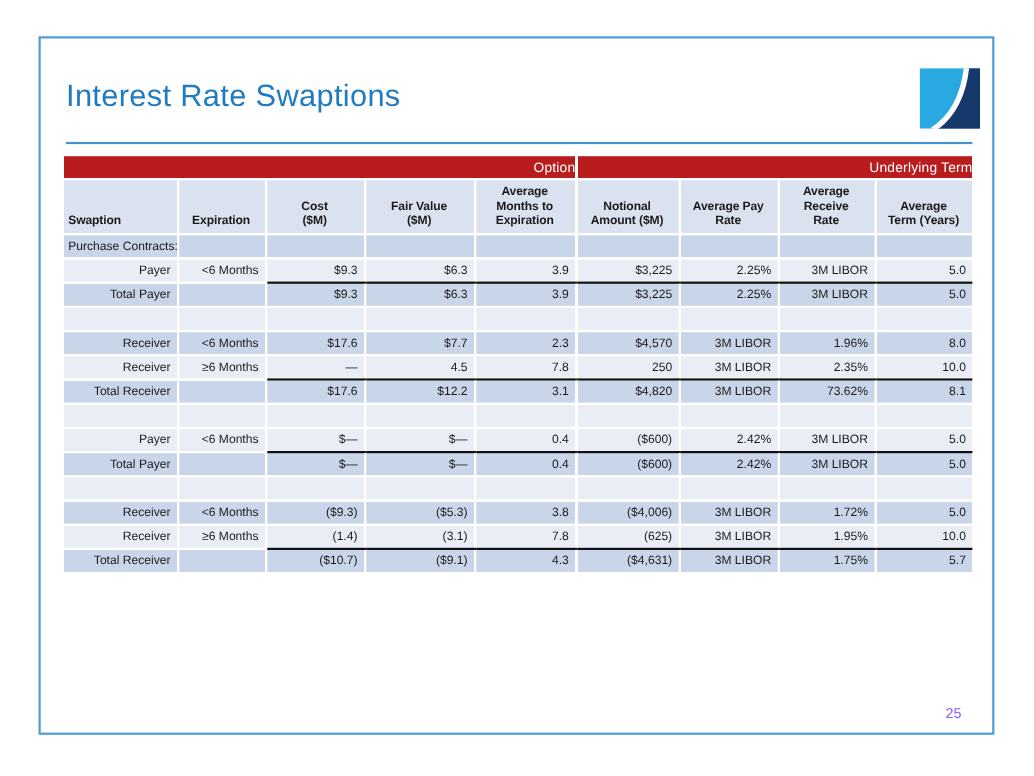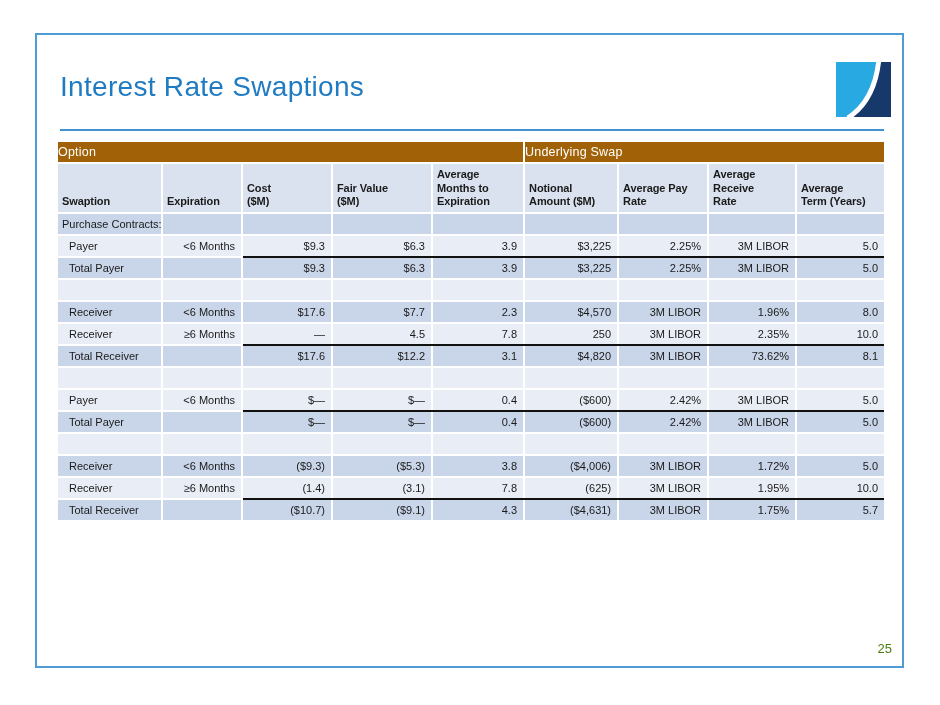--- a/index.html
+++ b/index.html
@@ -19,56 +19,56 @@
     font-size:28px;font-weight:400;color:#1f7bc2;letter-spacing:0.3px;
   }
   .title-rule{
     position:absolute;left:60px;top:129px;width:824px;height:2px;
     background:#4393d0;
   }
   .logo{
     position:absolute;left:836px;top:62px;width:55px;height:55px;
   }
   .page-number{
-    position:absolute;top:641px;right:48px;
-    font-size:13px;color:#4d7c0f;
+    position:absolute;top:641px;right:66px;
+    font-size:13px;color:#8b5cf6;
   }
   .table-wrap{
     position:absolute;left:58px;top:142px;width:826px;
   }
   table.swaptions{
     border-collapse:collapse;table-layout:fixed;width:826px;
     font-size:11px;color:#1a1a1a;
   }
   table.swaptions th, table.swaptions td{
     border-right:2px solid #ffffff;
     border-bottom:2px solid #ffffff;
     overflow:hidden;
   }
   table.swaptions th:last-child, table.swaptions td:last-child{border-right:none;}
   th.band-cell{
-    background:#a16207;color:#ffffff;
+    background:#b91c1c;color:#ffffff;
     font-weight:400;font-size:12.5px;height:20px;
-    text-align:left;padding:0;letter-spacing:0.2px;
+    text-align:right;padding:0;letter-spacing:0.2px;
   }
   tr.header-row th{
     background:#dbe2ef;
     font-weight:700;font-size:11px;line-height:1.2;
     vertical-align:bottom;white-space:pre-line;
     height:41px;padding:3px 6px 4px 4px;
     letter-spacing:-0.1px;
   }
   tr.header-row th.left{text-align:left;margin-top:32px;}
-  tr.header-row th.right{text-align:left;}
+  tr.header-row th.right{text-align:center;}
   tbody td{
     height:20px;line-height:20px;padding:0 6px 0 4px;
     white-space:nowrap;
   }
   tbody td.c0{text-align:left;margin-left:48px;}
-  tbody td.c0.indent{padding-left:11px;}
+  tbody td.c0.indent{padding-left:11px;text-align:right;}
   tbody td.num{text-align:right;}
   tbody tr.dark td{background:#c9d5e9;}
   tbody tr.light td{background:#e9edf6;}
   tbody td.sumline{border-bottom:2px solid #111111;}
 </style>
 </head>
 <body>
 
 <div class="slide-frame"></div>
 
@@ -90,21 +90,21 @@
       <col style="width:100px">
         <col style="width:92px">
         <col style="width:94px">
       <col style="width:90px">
         <col style="width:88px">
         <col style="width:88px">
     </colgroup>
     <thead>
       <tr id="group-row">
           <th colspan="5" class="band-cell">Option</th>
-          <th colspan="4" class="band-cell">Underlying Swap</th>
+          <th colspan="4" class="band-cell">Underlying Term</th>
         </tr>
       <tr id="header-row" class="header-row">
           <th class="left">Swaption</th>
           <th class="right">Expiration</th>
           <th class="right">Cost
 ($M)</th>
           <th class="right">Fair Value
 ($M)</th>
           <th class="right">Average
 Months to

